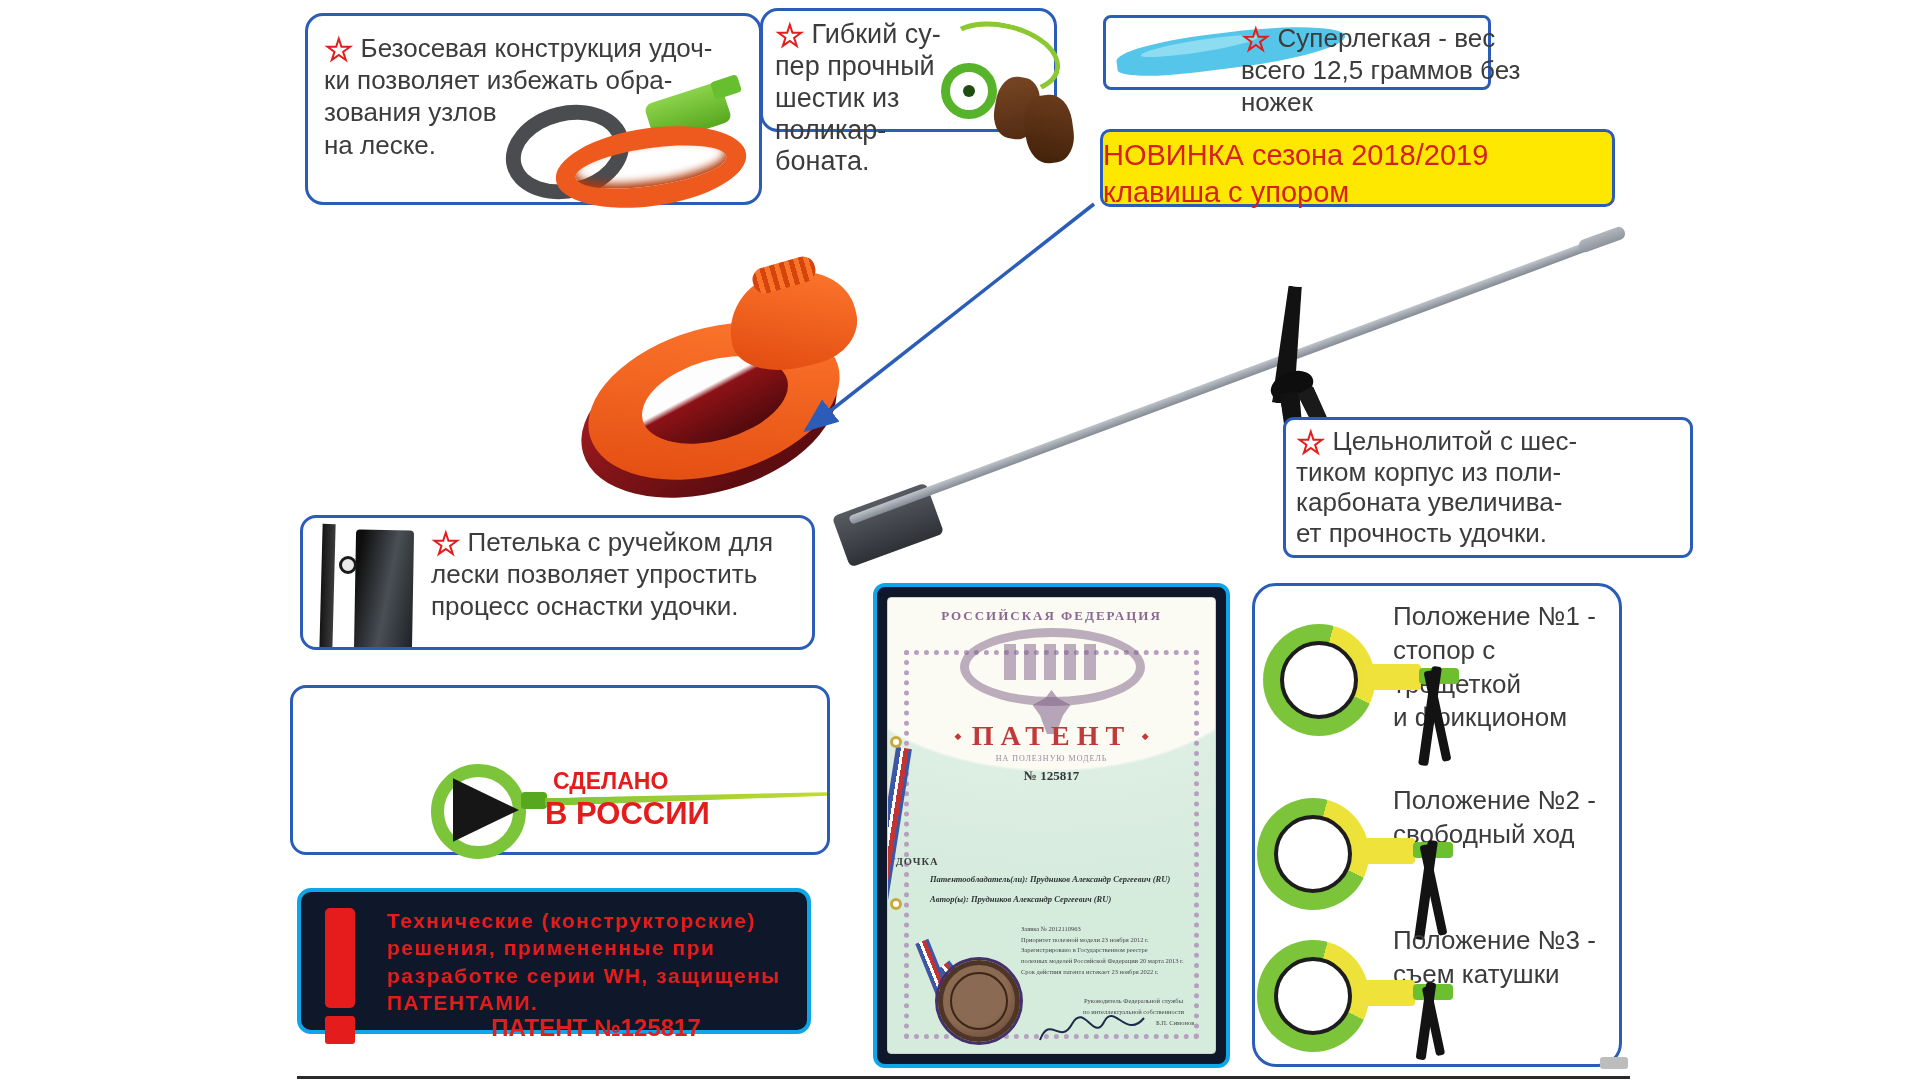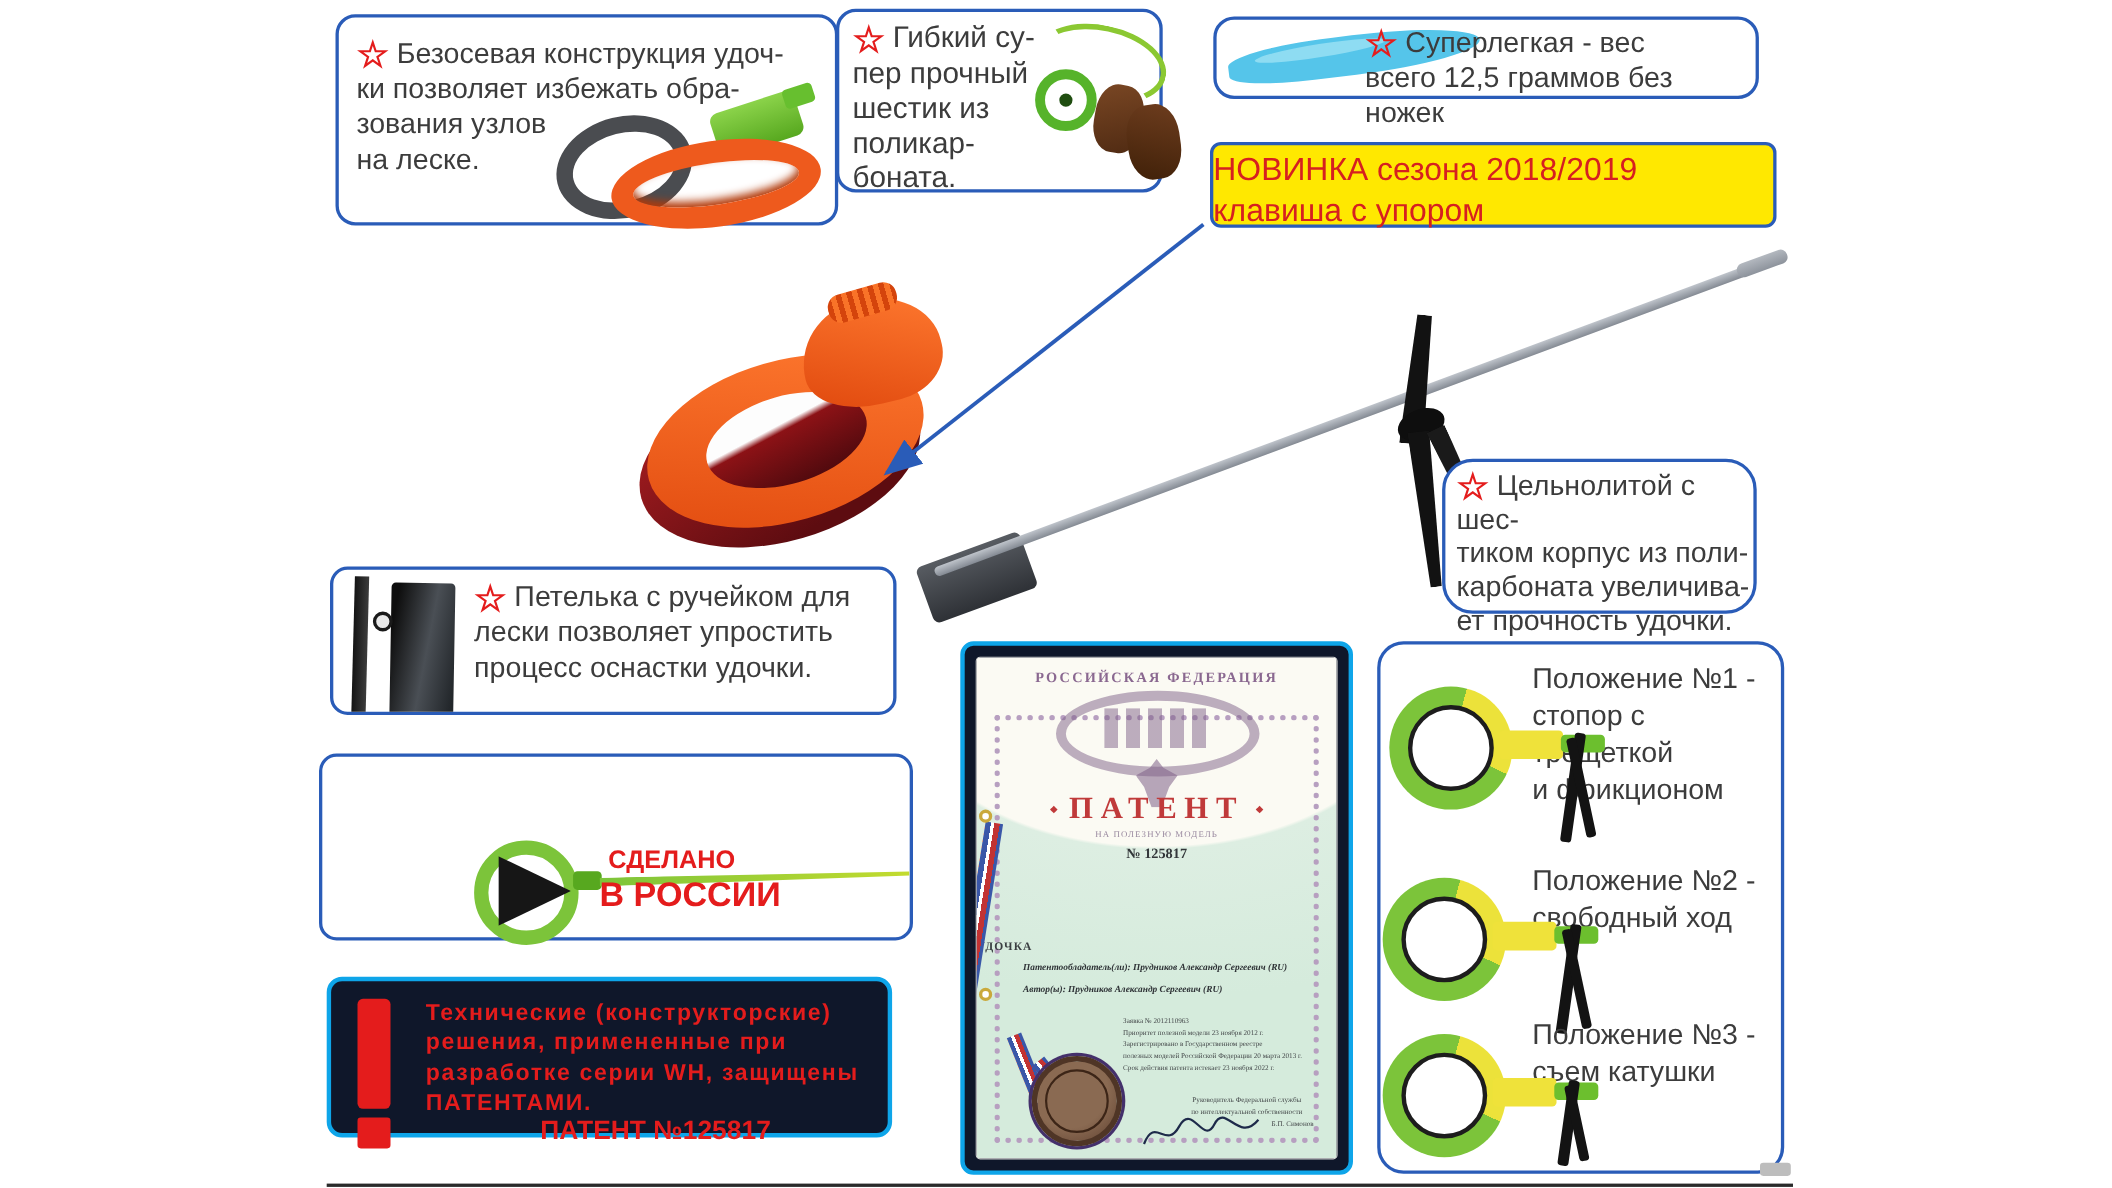--- a/index.html
+++ b/index.html
@@ -87,39 +87,39 @@
   <div class="a" style="z-index:3;">
     <div class="a" style="left:505px;top:106px;width:125px;height:92px;border:15px solid #4a4c50;border-radius:50%;
                 transform:rotate(-14deg);box-sizing:border-box;"></div>
     <div class="a" style="left:648px;top:92px;width:80px;height:42px;background:linear-gradient(180deg,#8bd34a,#57a81f);
                 border-radius:8px;transform:rotate(-18deg);"></div>
     <div class="a" style="left:712px;top:78px;width:28px;height:18px;background:#67bf2f;border-radius:4px;transform:rotate(-18deg);"></div>
     <div class="a" style="left:555px;top:128px;width:192px;height:78px;border:20px solid #ee5a1d;border-radius:50%;
                 transform:rotate(-8deg);box-sizing:border-box;box-shadow:inset 0 -5px 8px #b23a0a;"></div>
   </div>
 
-  <div class="fbox" style="left:760px;top:8px;width:297px;height:167px;z-index:2;">
+  <div class="fbox" style="left:760px;top:8px;width:297px;height:124px;z-index:2;">
     <div class="txt" style="padding:8px 0 0 12px;font-size:27px;line-height:1.18;">
       <span class="star">☆</span><span class="pre">Гибкий су-
 пер прочный
 шестик из
 поликар-
 боната.</span>
     </div>
 
     <div class="a" style="left:178px;top:12px;width:120px;height:70px;border:5px solid transparent;border-top-color:#8bc832;border-right-color:#8bc832;border-radius:50%;transform:rotate(12deg);box-sizing:border-box;"></div>
     <div class="a" style="left:178px;top:52px;width:56px;height:56px;border:9px solid #56b32a;border-radius:50%;box-sizing:border-box;"></div>
     <div class="a" style="left:200px;top:74px;width:12px;height:12px;background:#1f4d10;border-radius:50%;"></div>
     <div class="a" style="left:232px;top:66px;width:44px;height:62px;background:linear-gradient(160deg,#7a4724,#4f2a12);
                 border-radius:42%;transform:rotate(10deg);"></div>
     <div class="a" style="left:262px;top:84px;width:48px;height:68px;background:linear-gradient(200deg,#6e3d1e,#3f2008);
                 border-radius:42%;transform:rotate(-8deg);"></div>
   </div>
 
-  <div class="fbox" style="left:1103px;top:15px;width:496px;height:75px;border-radius:19px;z-index:2;">
+  <div class="fbox" style="left:1103px;top:15px;width:388px;height:75px;border-radius:8px;z-index:2;">
     <div class="a" style="left:10px;top:14px;width:230px;height:36px;background:#55c5ea;border-radius:50% 60% 60% 40%;transform:rotate(-7deg);"></div>
     <div class="a" style="left:34px;top:22px;width:120px;height:12px;background:#8edcf2;border-radius:50%;transform:rotate(-9deg);"></div>
     <div class="txt a" style="left:135px;top:4px;width:345px;">
       <span class="star">☆</span><span class="pre">Суперлегкая - вес
 всего 12,5 граммов без ножек</span>
     </div>
   </div>
 
   <div class="banner" style="left:1100px;top:129px;width:515px;height:78px;z-index:2;padding-top:5px;">
     <div>НОВИНКА сезона 2018/2019</div>
@@ -207,21 +207,21 @@
                   background:repeating-linear-gradient(90deg,#3a57a8 0 4px,#ffffff 4px 7px,#c23333 7px 11px);"></div>
       <div class="a" style="left:2px;top:138px;width:12px;height:12px;border:3px solid #caa93c;border-radius:50%;background:#fff;box-sizing:border-box;"></div>
       <div class="a" style="left:2px;top:300px;width:12px;height:12px;border:3px solid #caa93c;border-radius:50%;background:#fff;box-sizing:border-box;"></div>
       <div class="a" style="left:50px;top:362px;width:82px;height:82px;border-radius:50%;
                   background:radial-gradient(circle at 40% 35%,#8a6a52 0 55%,#5f4030 100%);
                   border:5px solid #4f3526;box-sizing:border-box;box-shadow:0 0 0 3px #44306b;"></div>
       <div class="a" style="left:62px;top:374px;width:58px;height:58px;border-radius:50%;border:2px solid #3c2517;box-sizing:border-box;"></div>
     </div>
   </div>
 
-  <div class="fbox" style="left:1283px;top:417px;width:286px;height:141px;border-radius:28px;z-index:2;margin-left:28px;">
+  <div class="fbox" style="left:1283px;top:417px;width:410px;height:141px;border-radius:11px;z-index:2;">
     <div class="txt" style="padding:6px 0 0 10px;font-size:26px;line-height:1.18;">
       <span class="star">☆</span><span class="pre">Цельнолитой с шес-
 тиком корпус из поли-
 карбоната увеличива-
 ет прочность удочки.</span>
     </div>
   </div>
 
   <div class="fbox" style="left:1252px;top:583px;width:370px;height:484px;border-radius:24px;z-index:2;">
 

